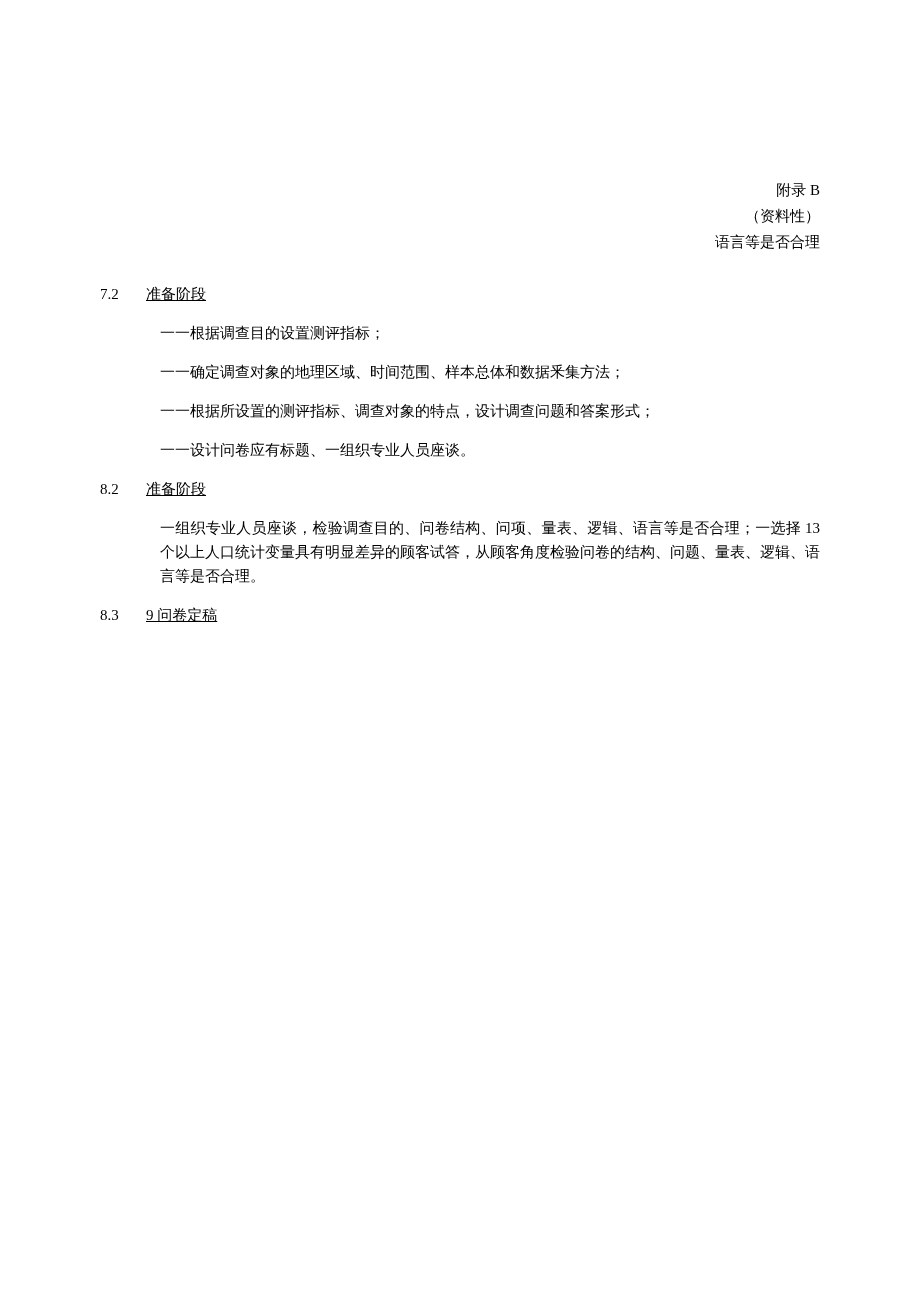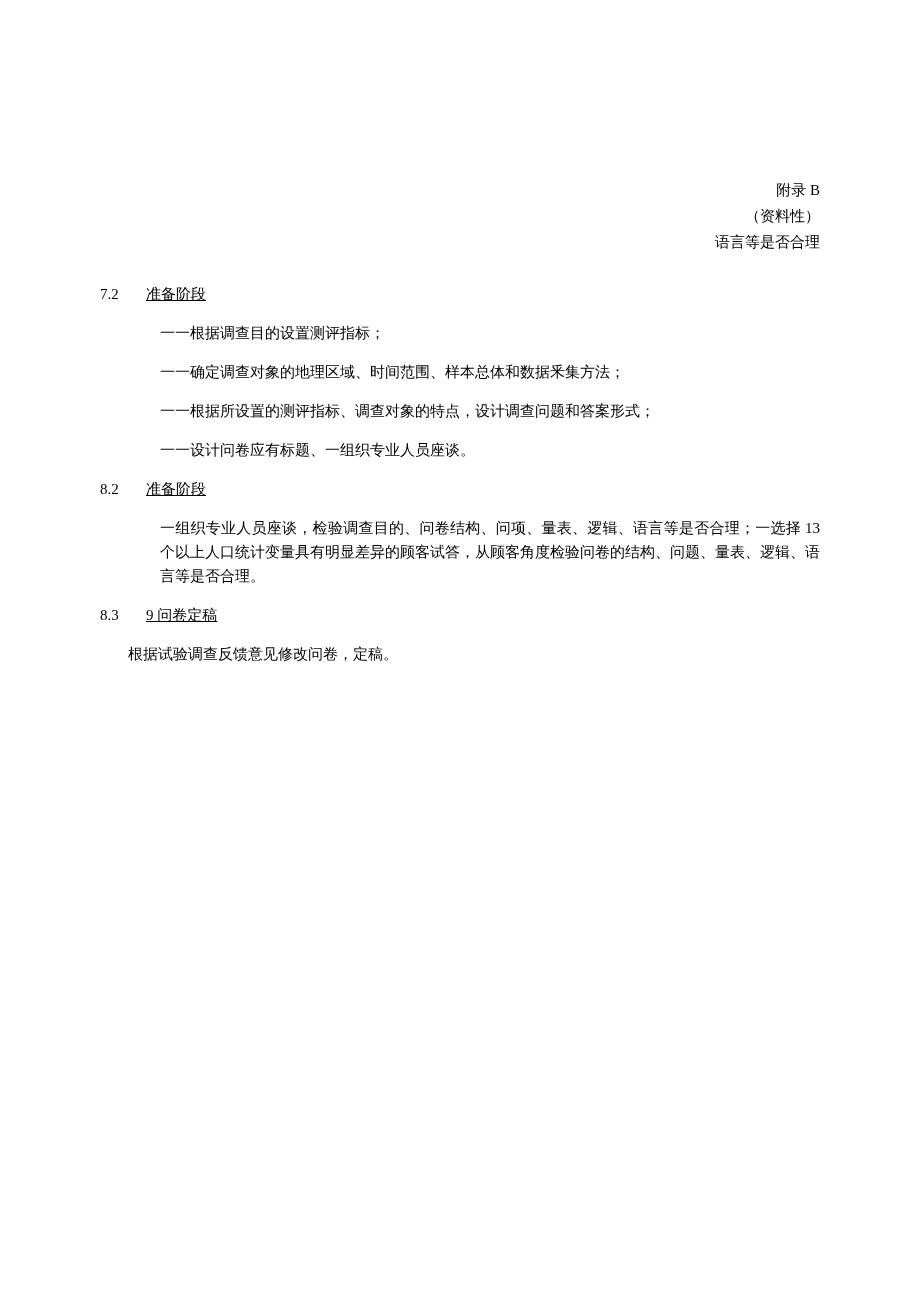--- a/index.html
+++ b/index.html
@@ -83,18 +83,15 @@
     <div class="body-indent">
       <p class="para">一组织专业人员座谈，检验调查目的、问卷结构、问项、量表、逻辑、语言等是否合理；一选择 13 个以上人口统计变量具有明显差异的顾客试答，从顾客角度检验问卷的结构、问题、量表、逻辑、语言等是否合理。</p>
     </div>
   </div>
 
   <div class="section">
     <div class="section-head">
       <div class="section-num">8.3</div>
       <div class="section-title">9 问卷定稿</div>
     </div>
-    <div class="body-indent-less">
-      <p class="para">根据试验调查反馈意见修改问卷，定稿。</p>
-    </div>
   </div>
 
 </div>
 
 </body></html>

